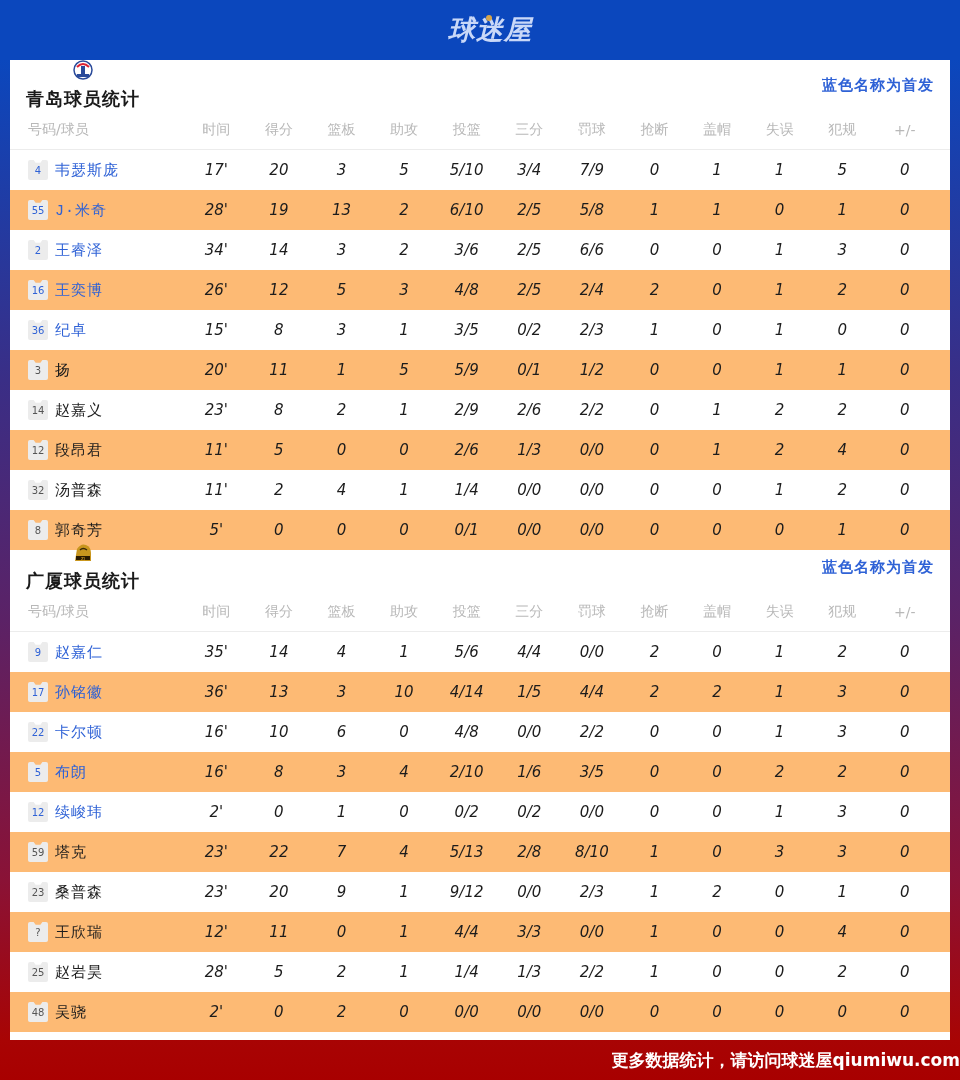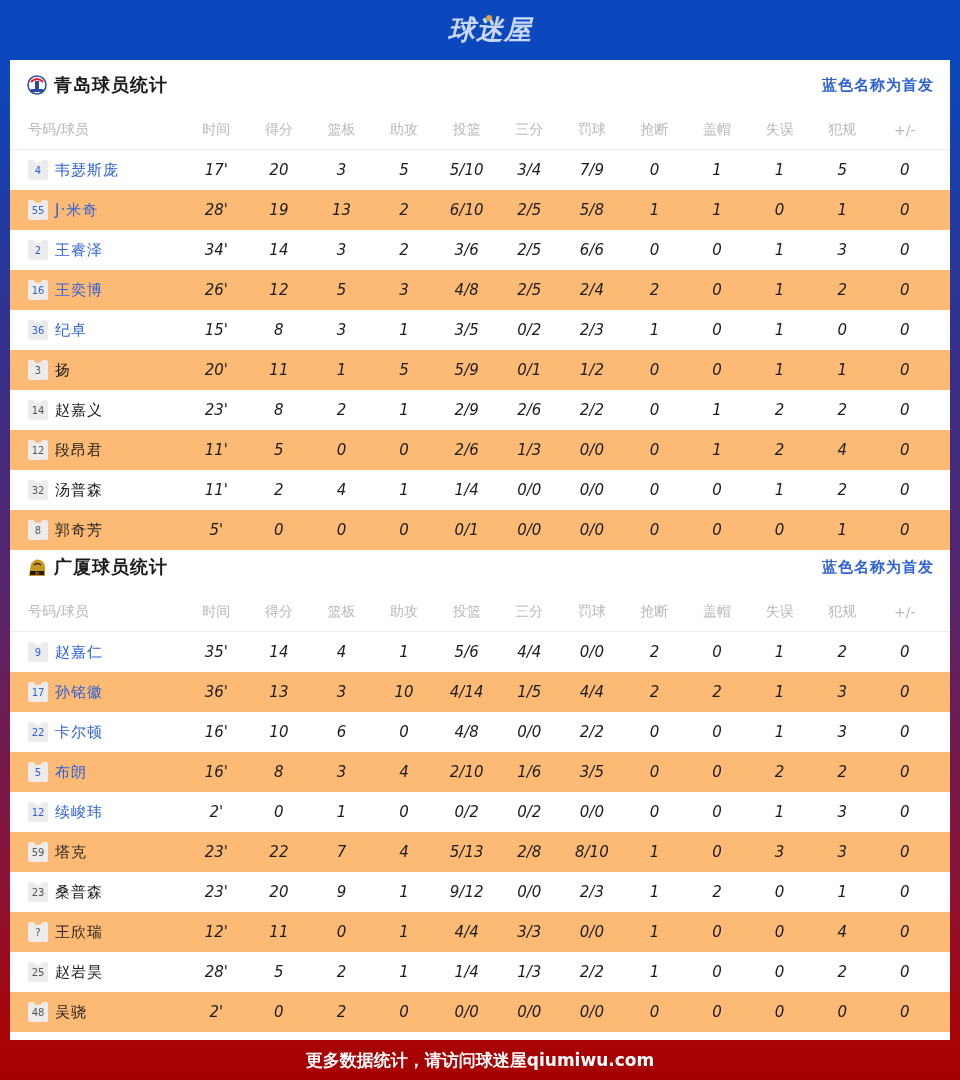--- a/index.html
+++ b/index.html
@@ -24,21 +24,21 @@
   }
   .card {
     position: absolute; left: 10px; top: 60px; width: 940px; height: 980px;
     background: #ffffff;
   }
   .section-title-row {
     height: 50px; display: flex; align-items: center; justify-content: space-between;
     padding: 0 16px 0 16px;
   }
   .section-title {
-    display: flex; align-items: center; gap: 6px;
+    display: flex; align-items: center; gap: 6px; flex-direction: column;
   }
   .team-logo { width: 22px; height: 22px; display: inline-block; }
   .title-text { font-size: 18px; font-weight: bold; color: #1a1a1a; letter-spacing: 1px; }
   .legend-note { font-size: 15px; color: #2f62d6; font-weight: bold; letter-spacing: 1px; }
   .col-header {
     height: 40px; display: flex; align-items: center;
     border-bottom: 1px solid #ececec;
     color: #b8b8b8; font-size: 14px;
   }
   .row {
@@ -52,25 +52,25 @@
   }
   .col-header .c-stat { font-style: normal; }
   .col-header .c-player { }
   .num-badge {
     width: 20px; height: 20px; background: #ececec;
     font-size: 10px; color: #555; display: flex; align-items: center; justify-content: center;
     border-radius: 2px; margin-right: 7px;
     clip-path: polygon(0 0, 28% 0, 38% 14%, 62% 14%, 72% 0, 100% 0, 100% 100%, 0 100%);
   }
   .num-badge.starter { color: #2f62d6; }
-  .pname { font-size: 15px; letter-spacing: 1px; }
+  .pname { font-size: 15px; letter-spacing: 1px; font-family: Liberation Mono, monospace; }
   .pname.starter { color: #2f62d6; }
   .footer {
     position: absolute; left: 0; top: 1040px; width: 960px; height: 40px;
-    display: flex; align-items: center; justify-content: center;
+    display: flex; align-items: center; justify-content: flex-end;
     color: #ffffff; font-size: 17px; font-weight: bold;
   }
   .section2 { position: absolute; left: 0; top: 482px; width: 940px; }
   .section1 { position: absolute; left: 0; top: 0; width: 940px; }
 </style>
 </head>
 <body>
 
 <div class="topbar">
   <div class="brand">

